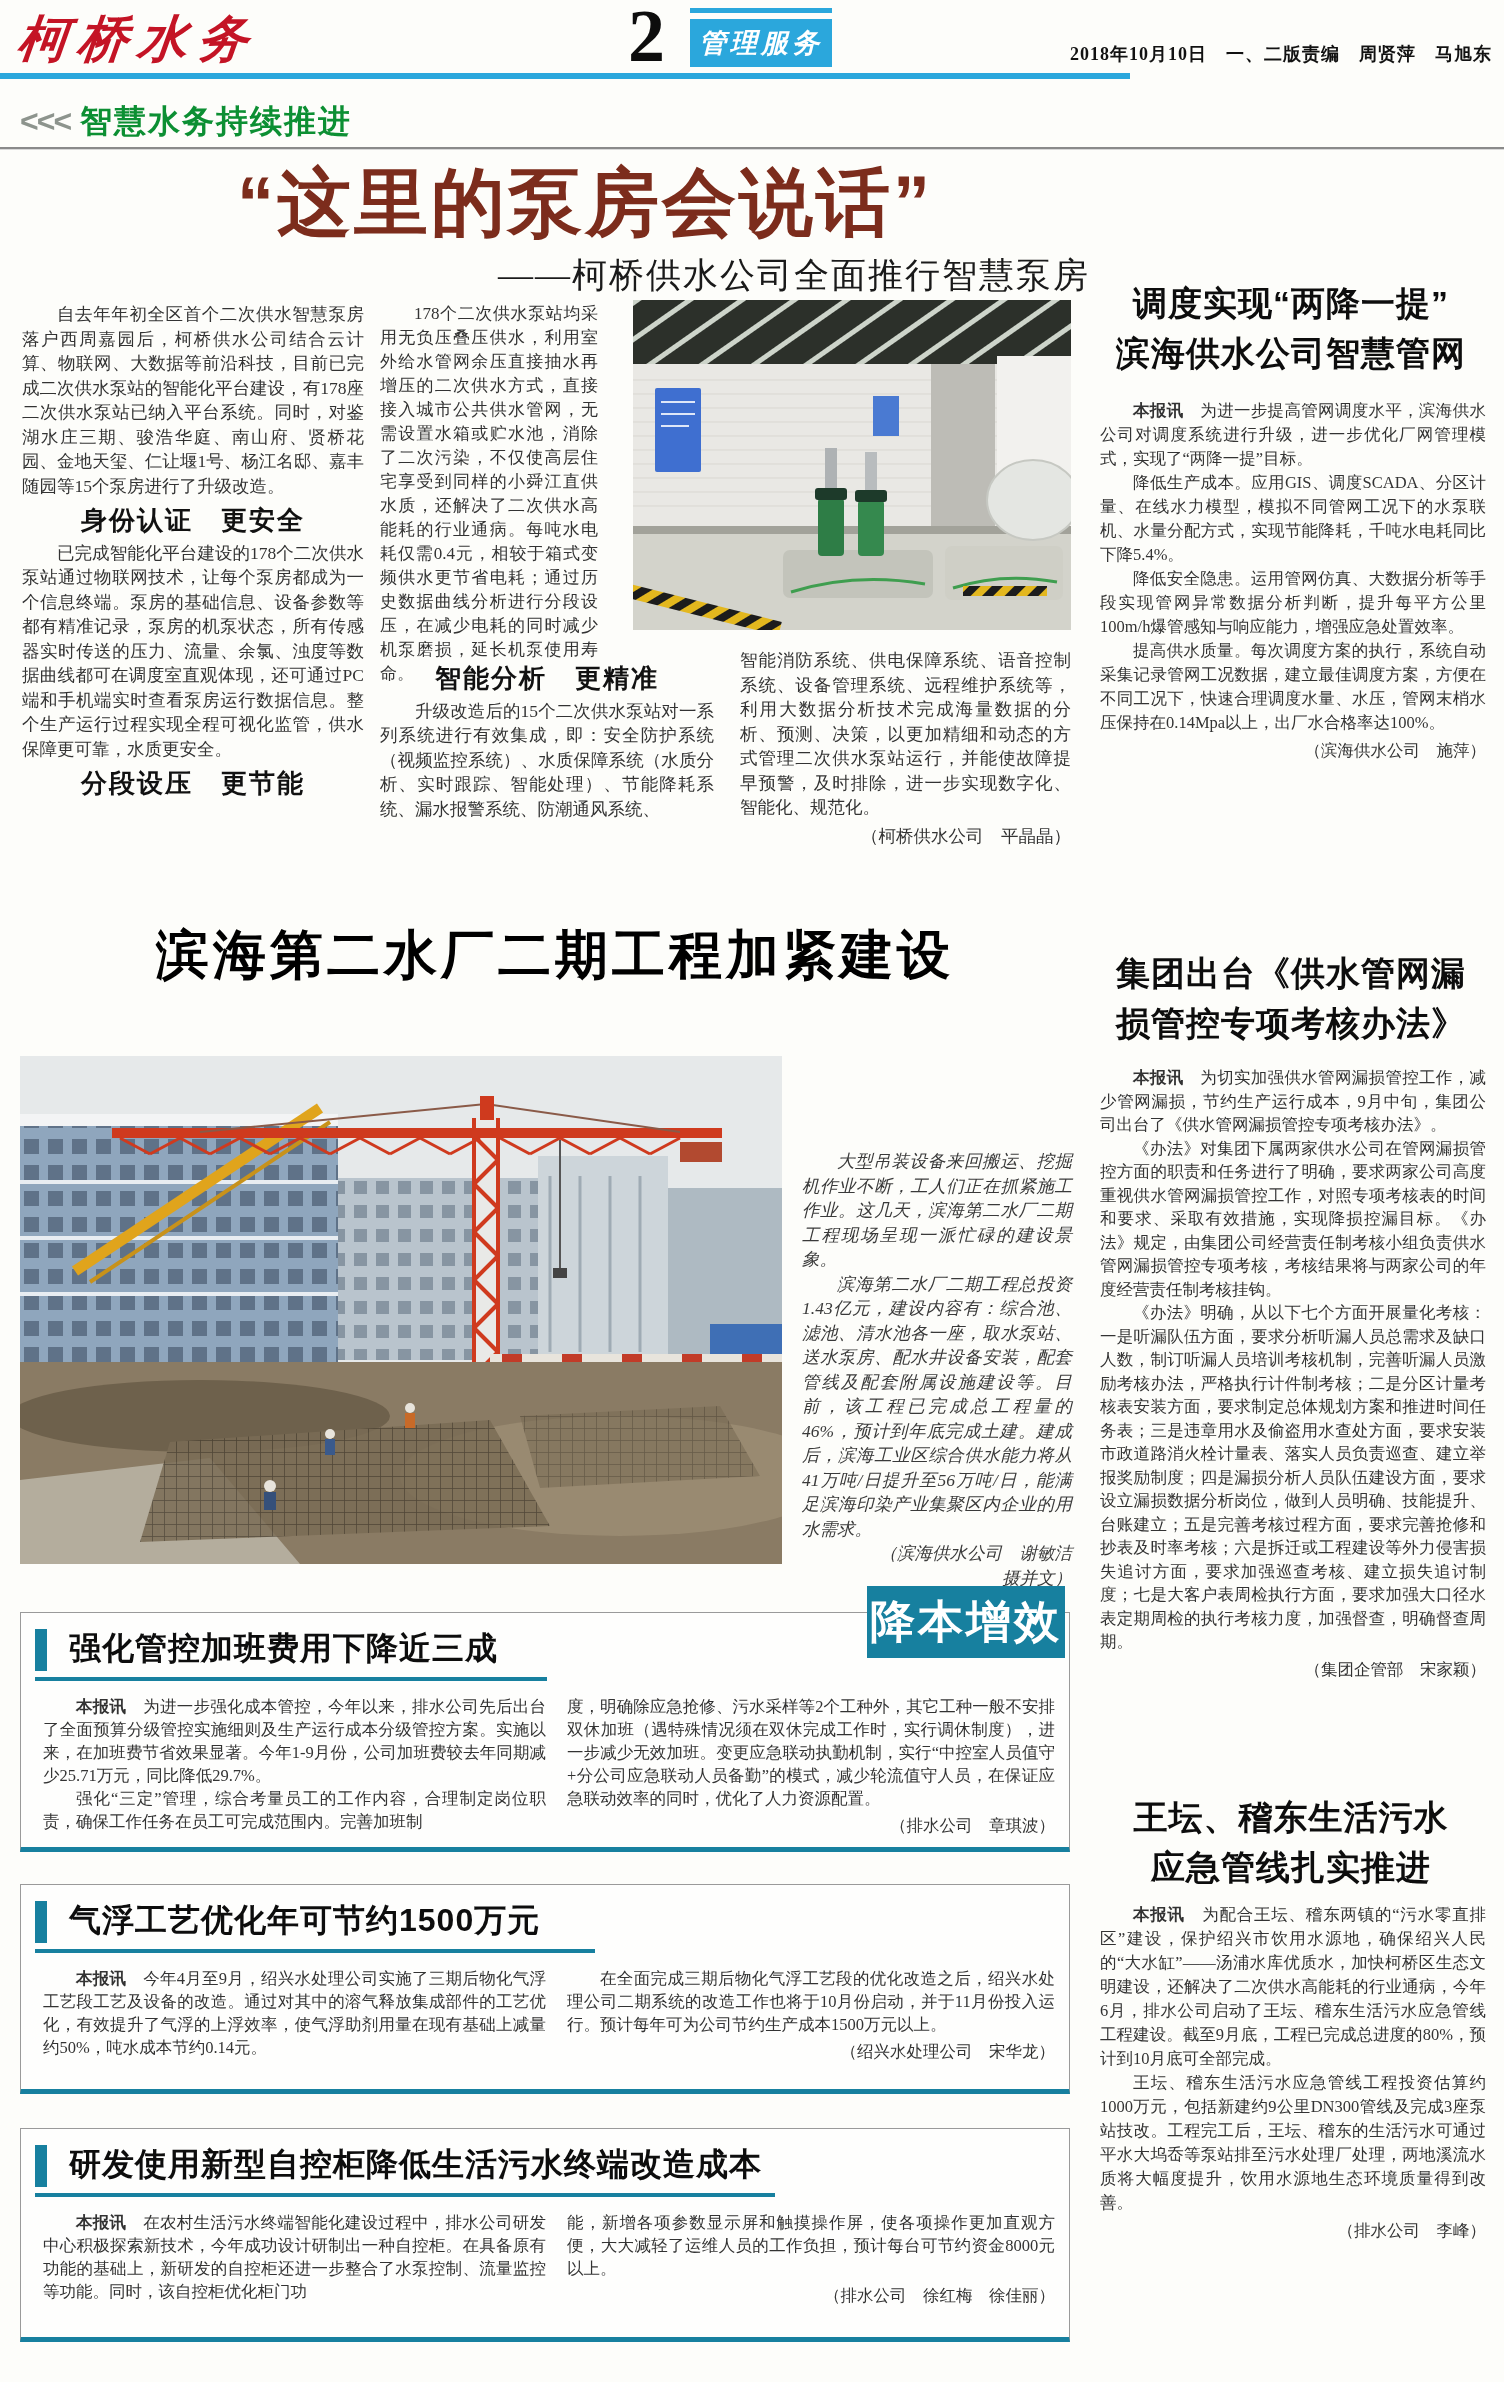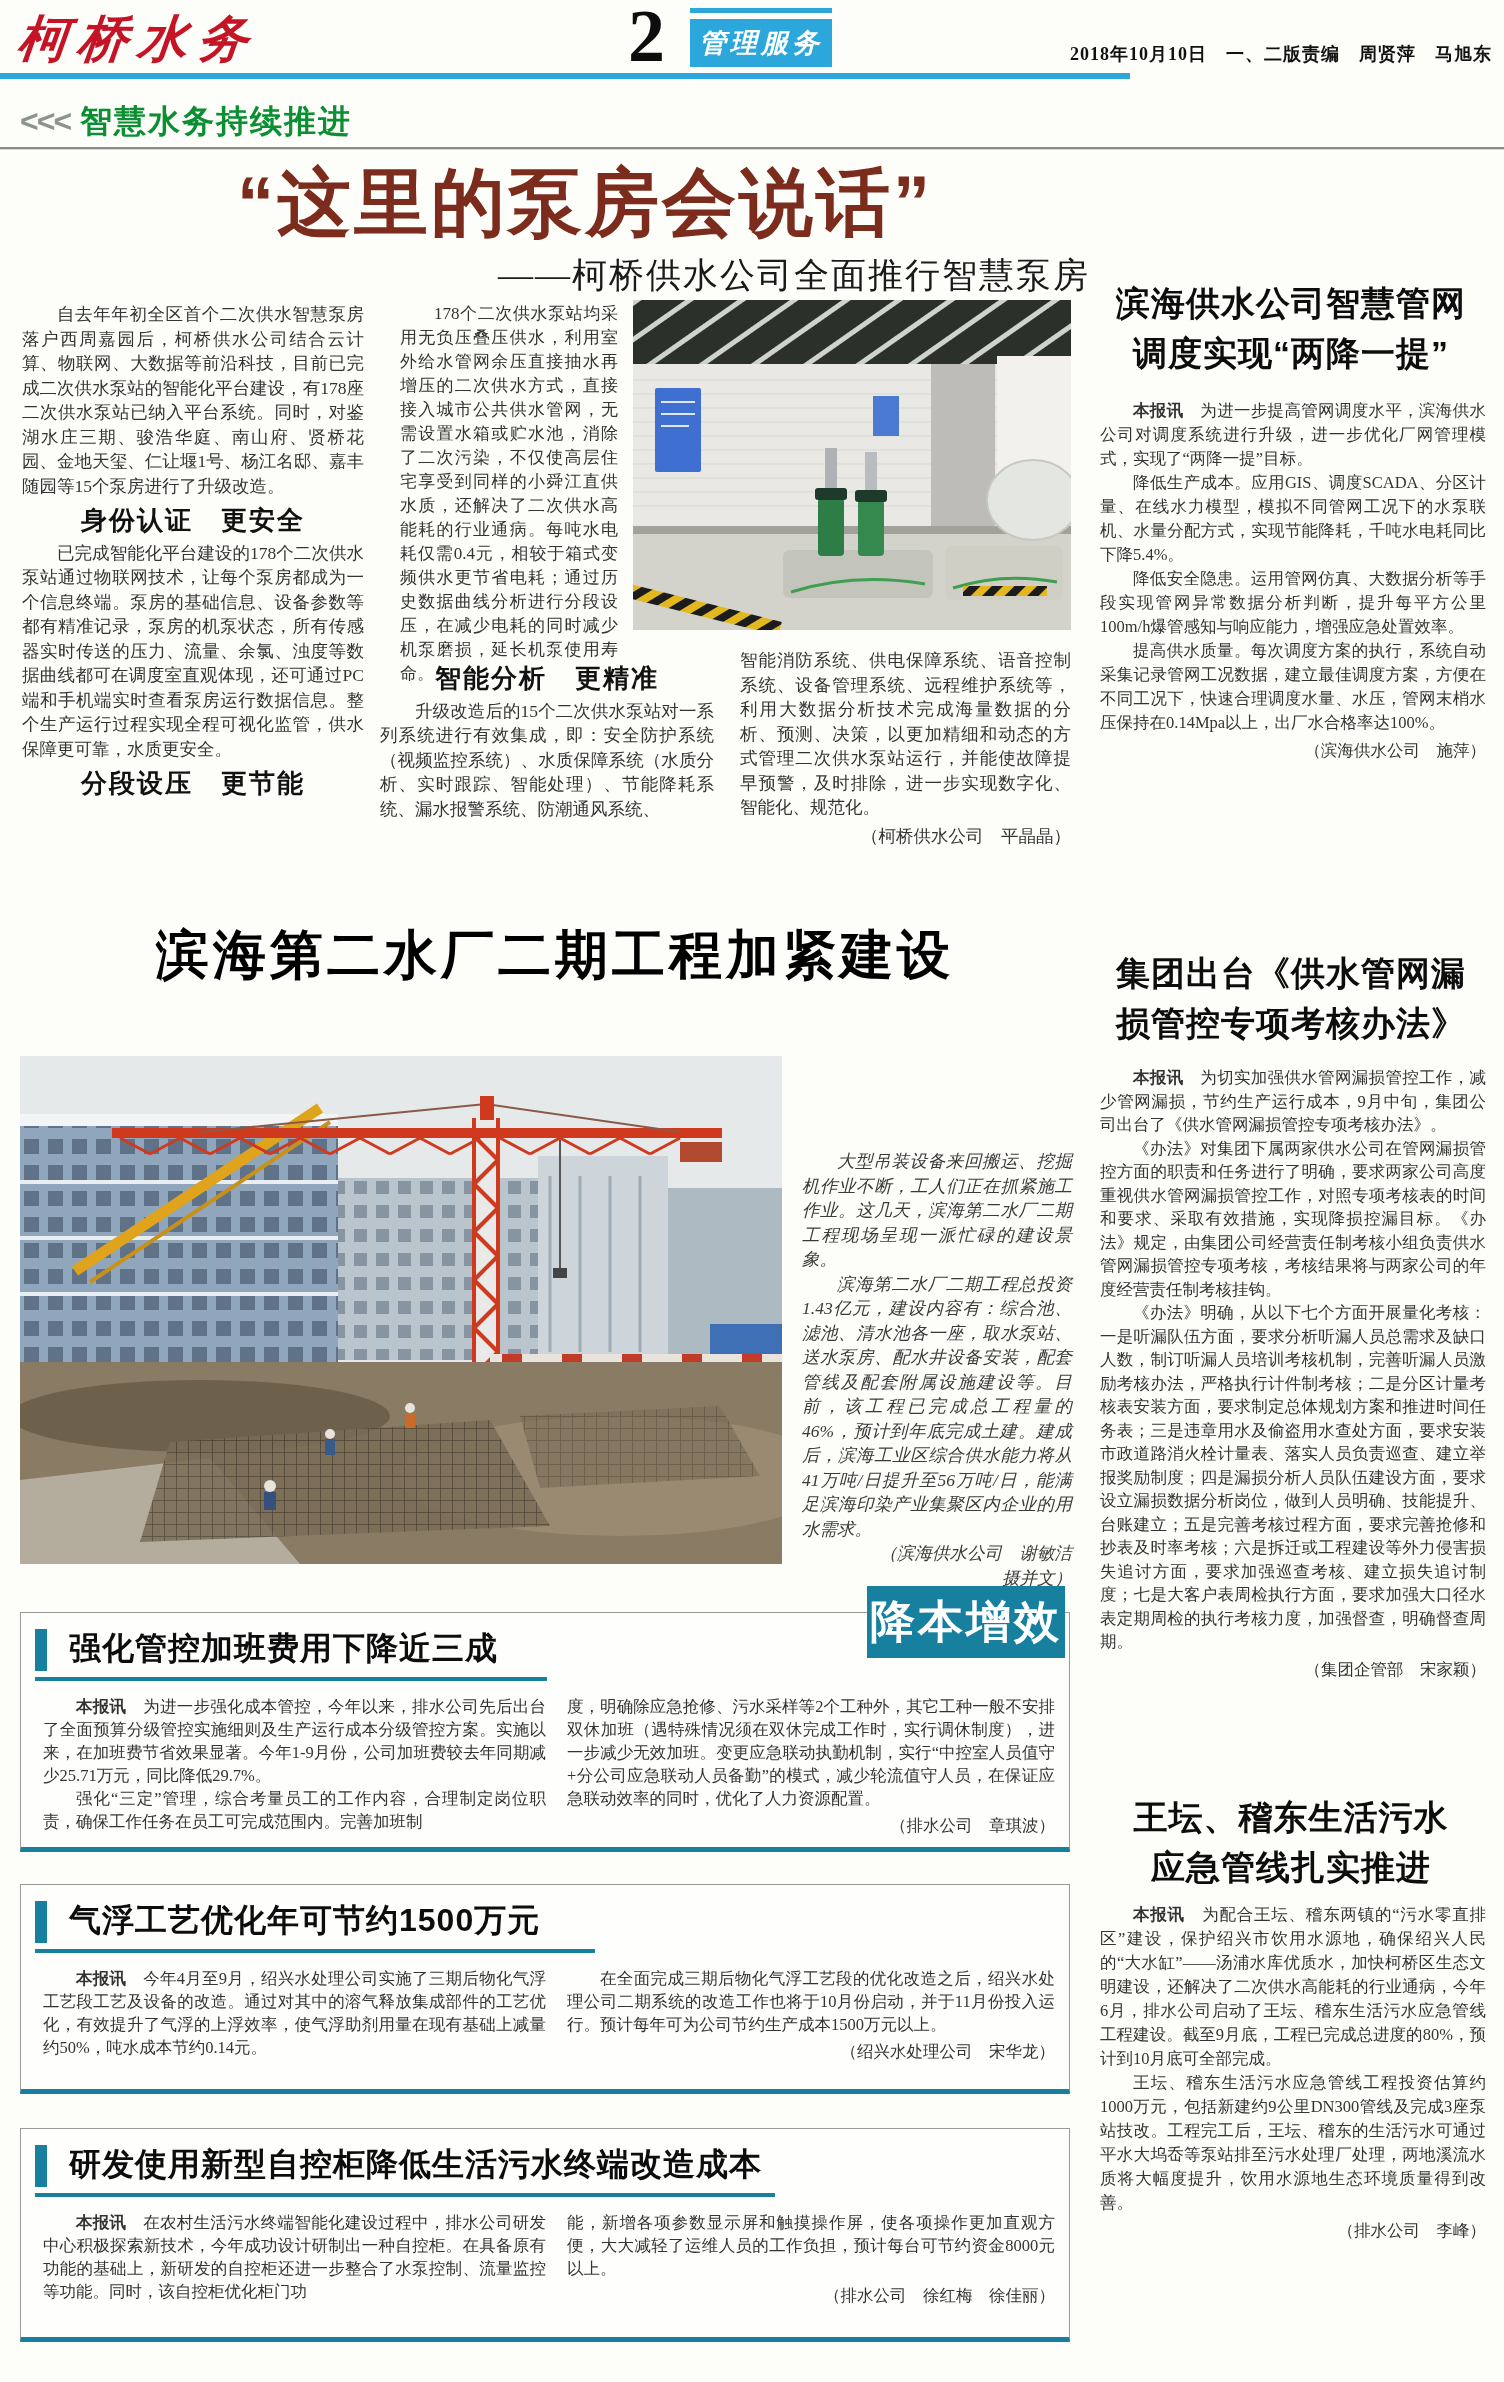--- a/index.html
+++ b/index.html
@@ -35,21 +35,21 @@
   .a1-headline { left:80px; top:154px; width:1010px; text-align:center; color:#7c2c1c;
                  font-size:74px; font-weight:900; letter-spacing:3px;
                  font-family:"Liberation Sans", sans-serif; }
   .a1-subtitle { left:80px; top:252px; width:1010px; text-align:right; color:#1a1a1a;
                  font-size:35px; letter-spacing:2px; }
   .bodytext { font-size:17.5px; line-height:24.5px; text-align:justify; color:#333; }
   .bodytext p.ind { text-indent:2em; }
   .subhead { text-align:center; font-size:26px; font-weight:900; color:#111;
              font-family:"Liberation Sans", sans-serif; margin:10px 0 8px 0; letter-spacing:2px; }
   .a1-col1 { left:22px; top:302px; width:342px; height:552px; }
-  .a1-col2 { left:380px; top:302px; width:218px; height:352px; font-size:17px; line-height:24px;margin-left:20px; }
+  .a1-col2 { left:380px; top:302px; width:218px; height:352px; font-size:17px; line-height:24px; }
   .a1-col2b { left:380px; top:656px; width:334px; height:196px; }
   .a1-col3 { left:740px; top:648px; width:331px; height:204px; }
   .sig { text-align:right; margin-top:4px; }
   .photo-frame { overflow:hidden; }
 
   
   .sb-title { left:1088px; width:406px; text-align:center; font-size:34px; font-weight:900;
               color:#0d0d0d; line-height:50px; letter-spacing:1px;
               font-family:"Liberation Sans", sans-serif; }
   .sb-body { left:1100px; width:386px; font-size:16.5px; line-height:24px;
@@ -173,22 +173,22 @@
     <div class="subhead">智能分析　更精准</div>
     <p class="ind">升级改造后的15个二次供水泵站对一系列系统进行有效集成，即：安全防护系统（视频监控系统）、水质保障系统（水质分析、实时跟踪、智能处理）、节能降耗系统、漏水报警系统、防潮通风系统、</p>
   </div>
 
   <div class="abs bodytext a1-col3">
     <p>智能消防系统、供电保障系统、语音控制系统、设备管理系统、远程维护系统等，利用大数据分析技术完成海量数据的分析、预测、决策，以更加精细和动态的方式管理二次供水泵站运行，并能使故障提早预警，及时排除，进一步实现数字化、智能化、规范化。</p>
     <p class="sig">（柯桥供水公司　平晶晶）</p>
   </div>
 
   <div class="abs sb-title" style="top:278px;">
+    <div>调度实现“两降一提”</div>
     <div>滨海供水公司智慧管网</div>
-    <div>调度实现“两降一提”</div>
   </div>
   <div class="abs sb-body" style="top:398px;">
     <p><span class="lead">本报讯</span><span>　为进一步提高管网调度水平，滨海供水公司对调度系统进行升级，进一步优化厂网管理模式，实现了“两降一提”目标。</span></p>
     <p>降低生产成本。应用GIS、调度SCADA、分区计量、在线水力模型，模拟不同管网工况下的水泵联机、水量分配方式，实现节能降耗，千吨水电耗同比下降5.4%。</p>
     <p>降低安全隐患。运用管网仿真、大数据分析等手段实现管网异常数据分析判断，提升每平方公里100m/h爆管感知与响应能力，增强应急处置效率。</p>
     <p>提高供水质量。每次调度方案的执行，系统自动采集记录管网工况数据，建立最佳调度方案，方便在不同工况下，快速合理调度水量、水压，管网末梢水压保持在0.14Mpa以上，出厂水合格率达100%。</p>
     <p class="sig">（滨海供水公司　施萍）</p>
   </div>
 
   <div class="abs a2-headline">滨海第二水厂二期工程加紧建设</div>

